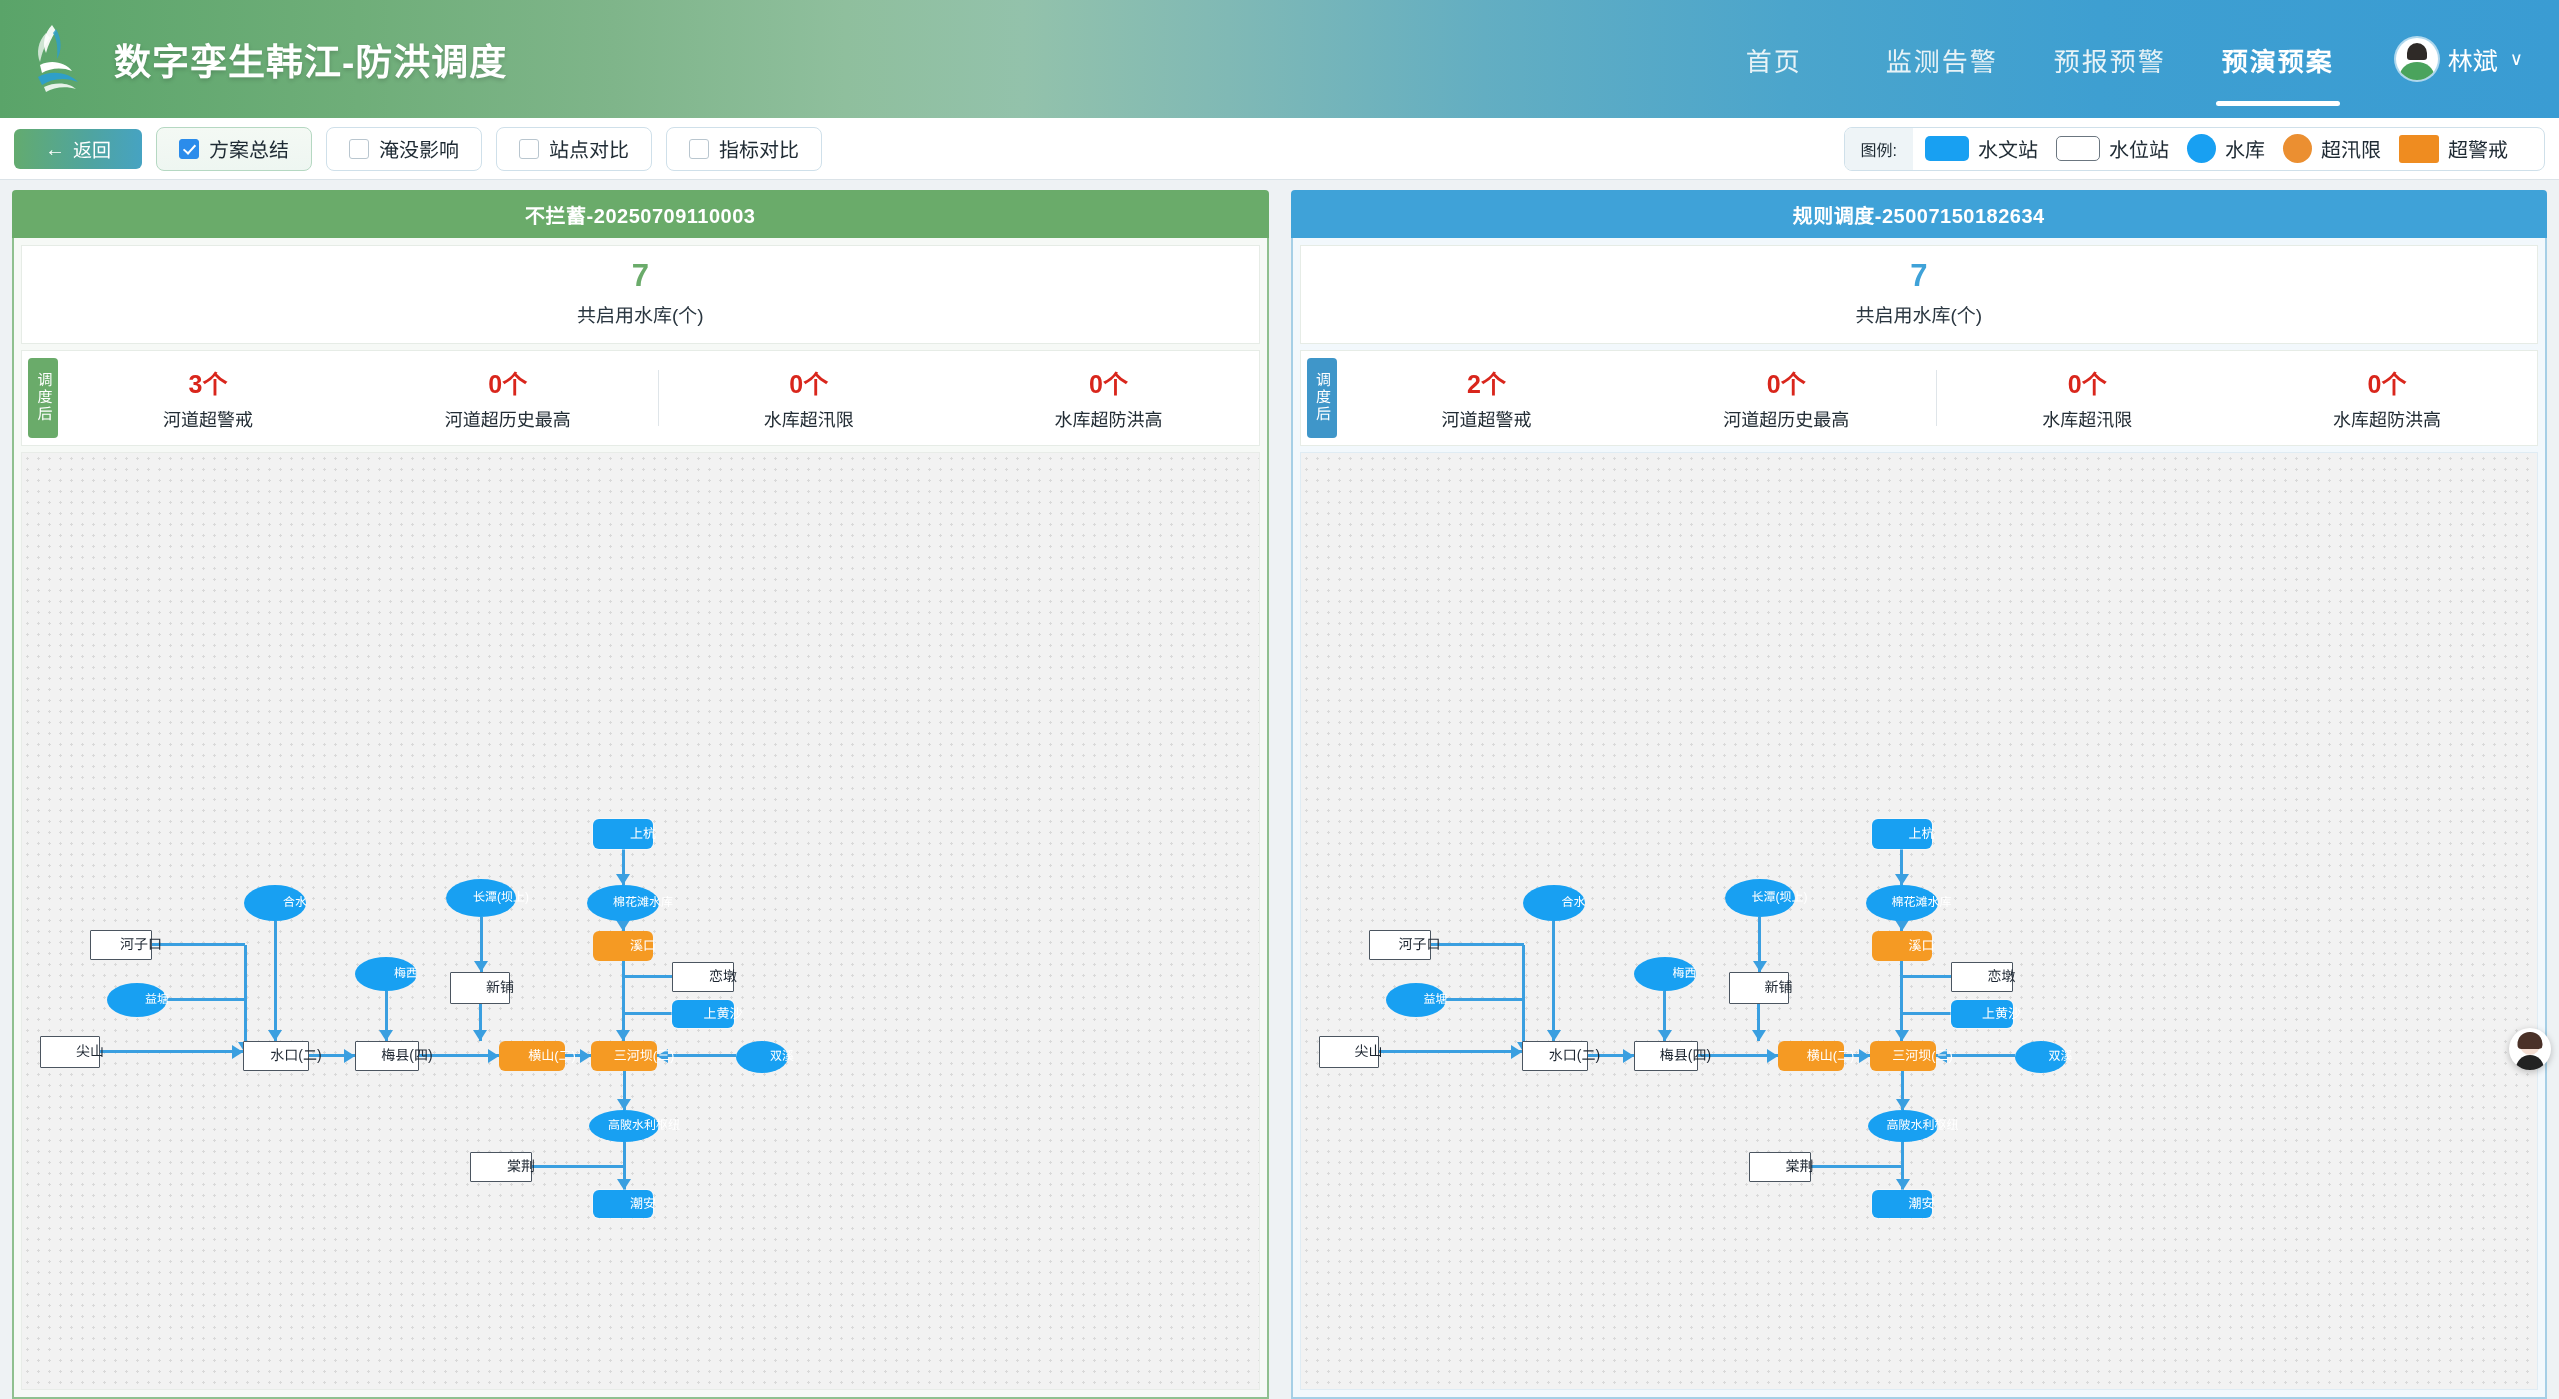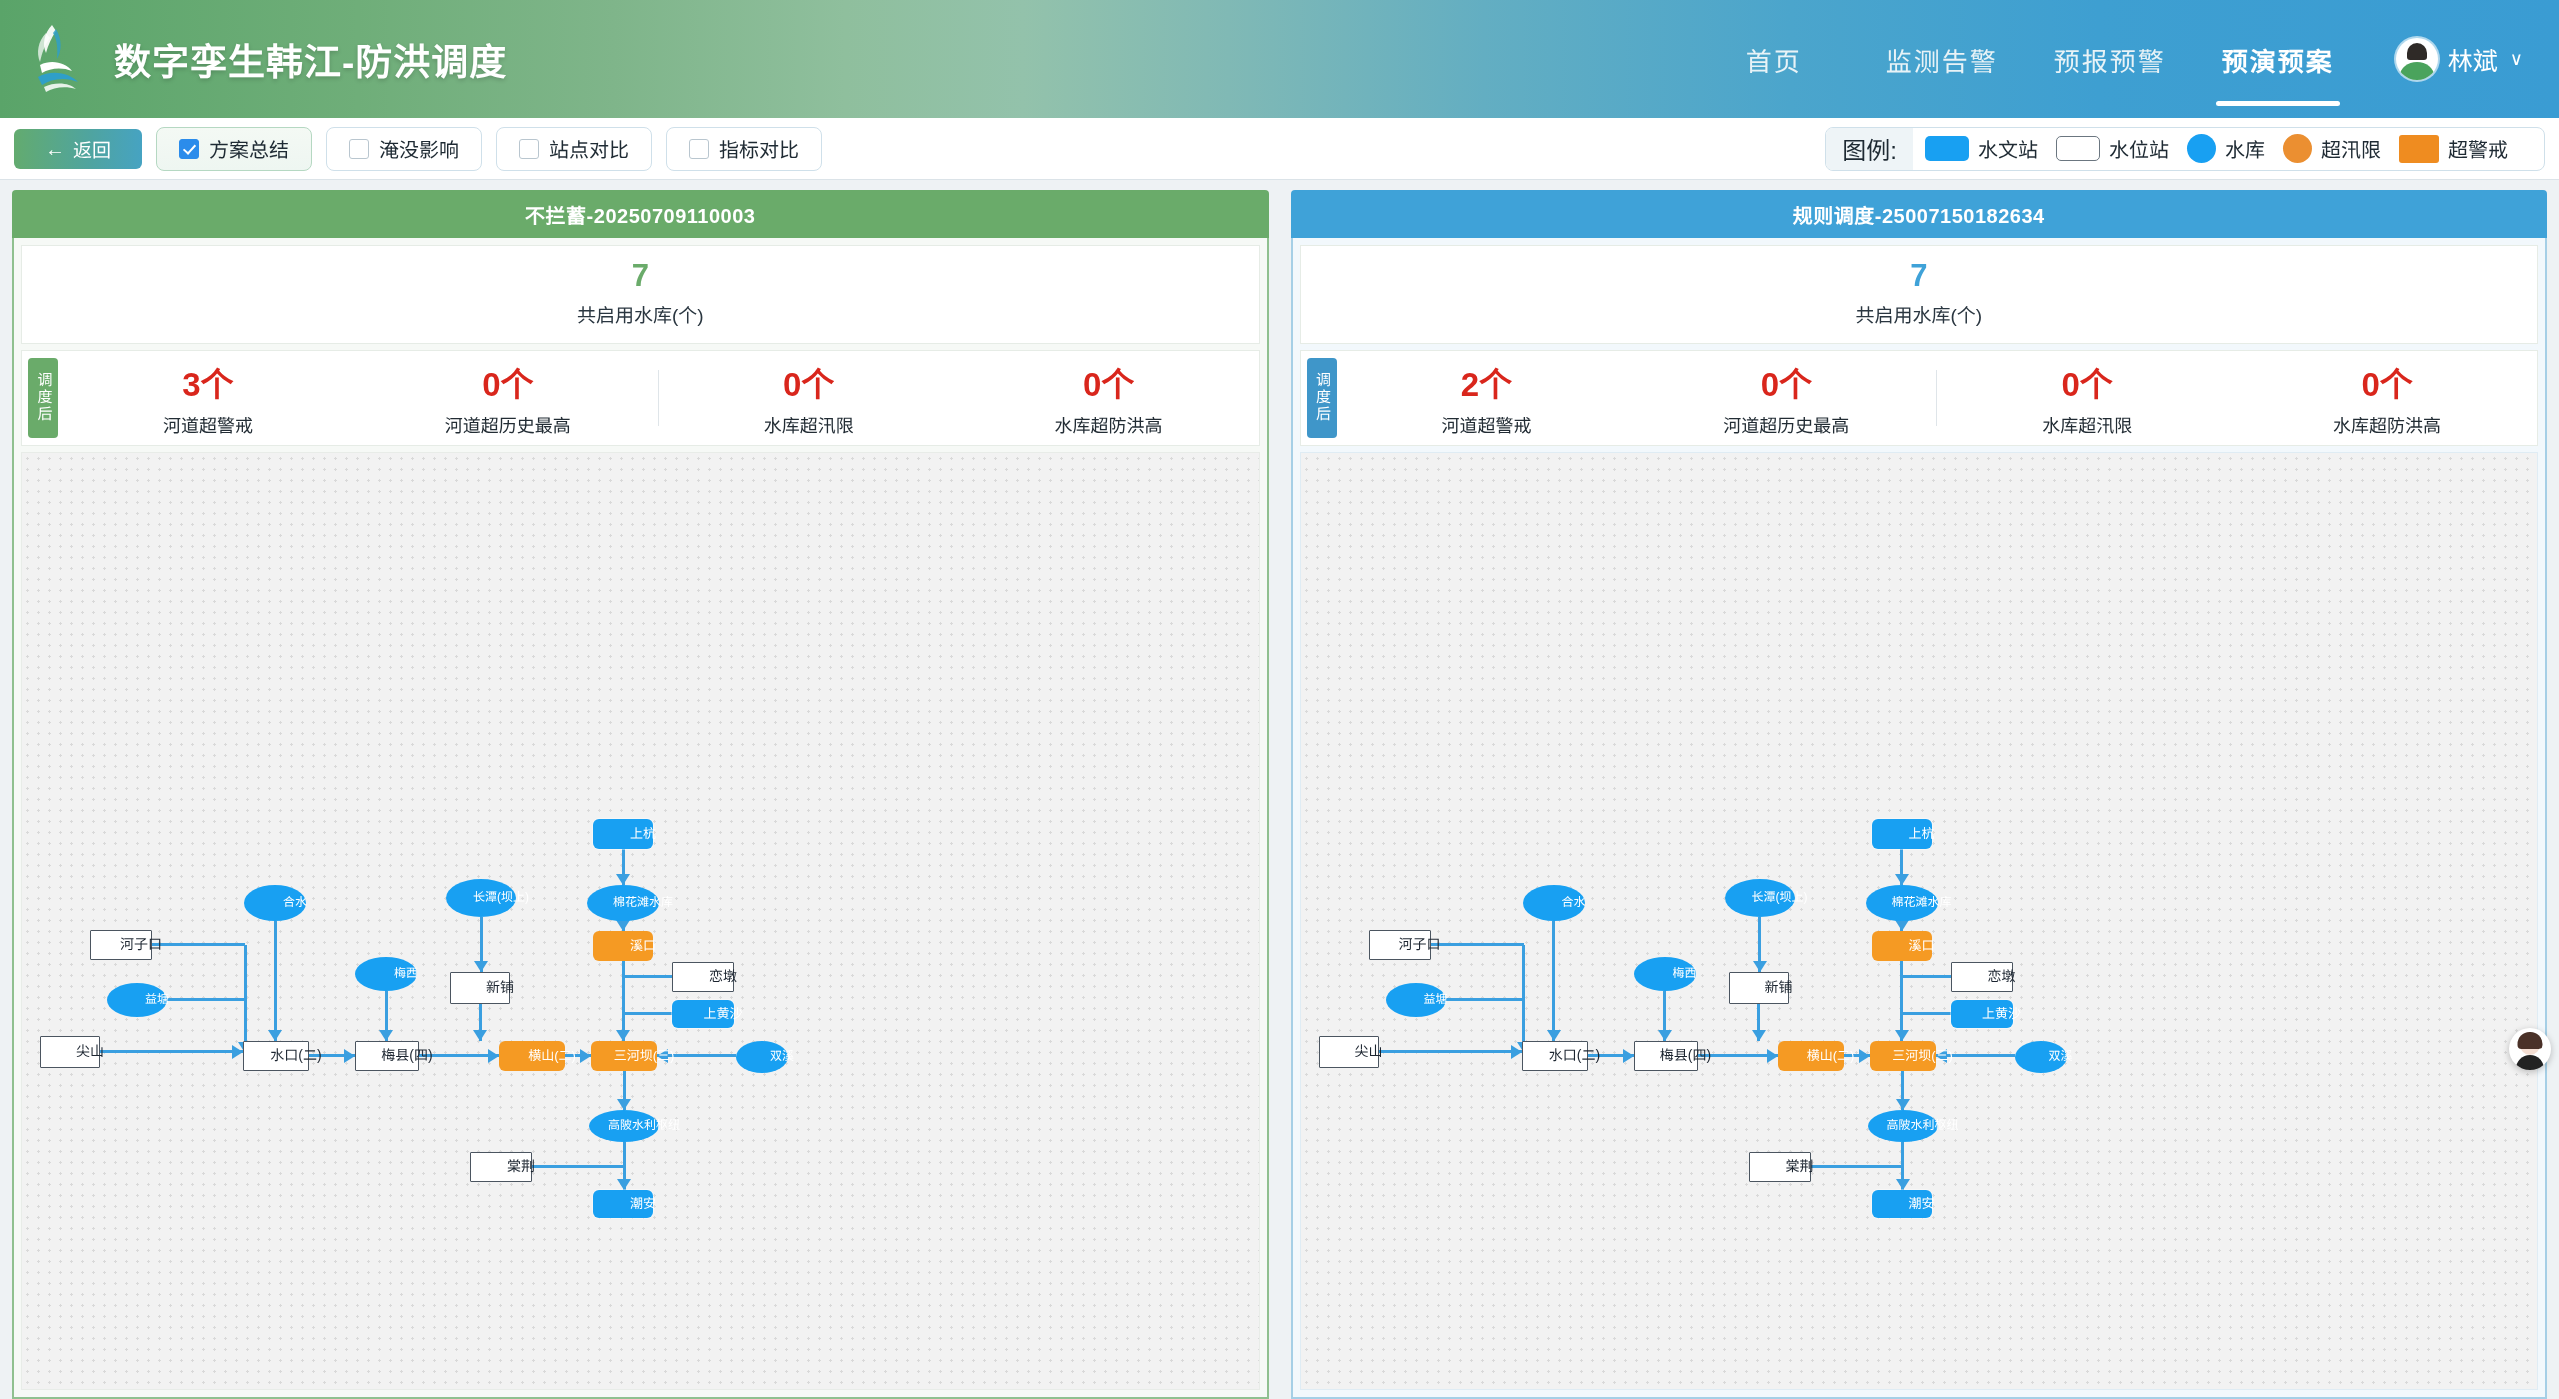--- a/index.html
+++ b/index.html
@@ -102,21 +102,21 @@
     transform: rotate(42deg);
   }
   .legend {
     margin-left: auto;
     display: flex; align-items: center;
     height: 44px; border: 1px solid #cfe0ea; border-radius: 8px;
     background: #ffffff; padding-right: 18px; overflow: hidden;
   }
   .legend-title {
     background: #eef4f7; height: 100%; display: flex; align-items: center;
-    padding: 0 16px; font-size: 24px; color: #1e2a33; margin-right: 12px;
+    padding: 0 16px; font-size: 16px; color: #1e2a33; margin-right: 12px;
   }
   .legend-item { display: flex; align-items: center; gap: 9px; margin-right: 18px; font-size: 20px; color:#1e2a33; }
   .sw-rect { width: 44px; height: 25px; border-radius: 5px; background: #18a0f2; }
   .sw-rect.hollow { background: #ffffff; border: 1px solid #6b7680; }
   .sw-rect.sq { width: 40px; height: 28px; border-radius: 3px; background: #ef8c20; }
   .sw-circ { width: 29px; height: 29px; border-radius: 50%; background: #18a0f2; }
   .sw-circ.orange { background: #eb8f31; }
 
   
   .panels {
@@ -159,21 +159,21 @@
     writing-mode: vertical-rl; letter-spacing: 2px; padding: 4px 0;
     flex: 0 0 auto;
   }
   .panel.green .stage-tag { background: #6aab6a; }
   .panel.blue  .stage-tag { background: #3f96c9; }
   .kpi-cells { flex: 1 1 auto; display: flex; align-items: center; }
   .kpi-cell {
     flex: 1 1 0; display: flex; flex-direction: column; align-items: center; justify-content: center;
     gap: 5px;
   }
-  .kpi-cell .v { font-size: 33px; font-weight: bold; color: #d9261c; letter-spacing: 0; }
+  .kpi-cell .v { font-size: 25px; font-weight: bold; color: #d9261c; letter-spacing: 0; }
   .kpi-cell .t { font-size: 18px; color: #222c34; }
   .kpi-divider { width: 1px; align-self: center; height: 56px; background: #dfe5e9; }
 
   
   .diagram {
     flex: 1 1 auto; position: relative; min-height: 0; overflow: hidden;
     background-color: #f2f2f2;
     background-image: radial-gradient(#d9d9d9 1px, transparent 1.4px);
     background-size: 11px 11px;
     border: 1px solid #e8ece8;

